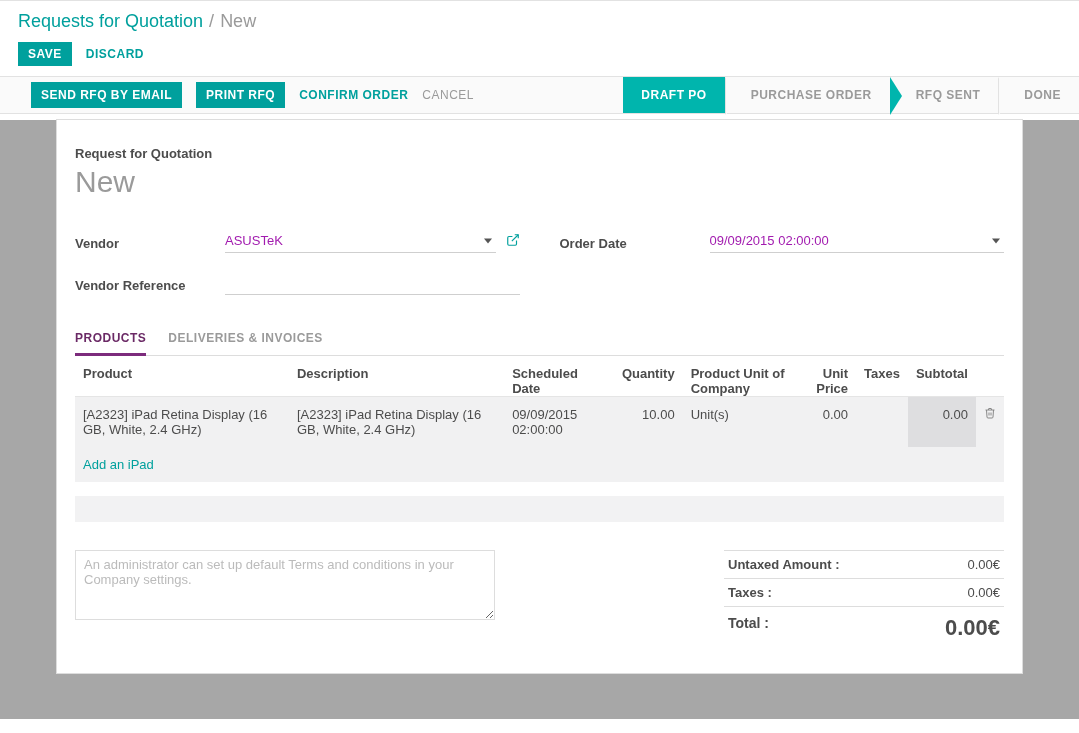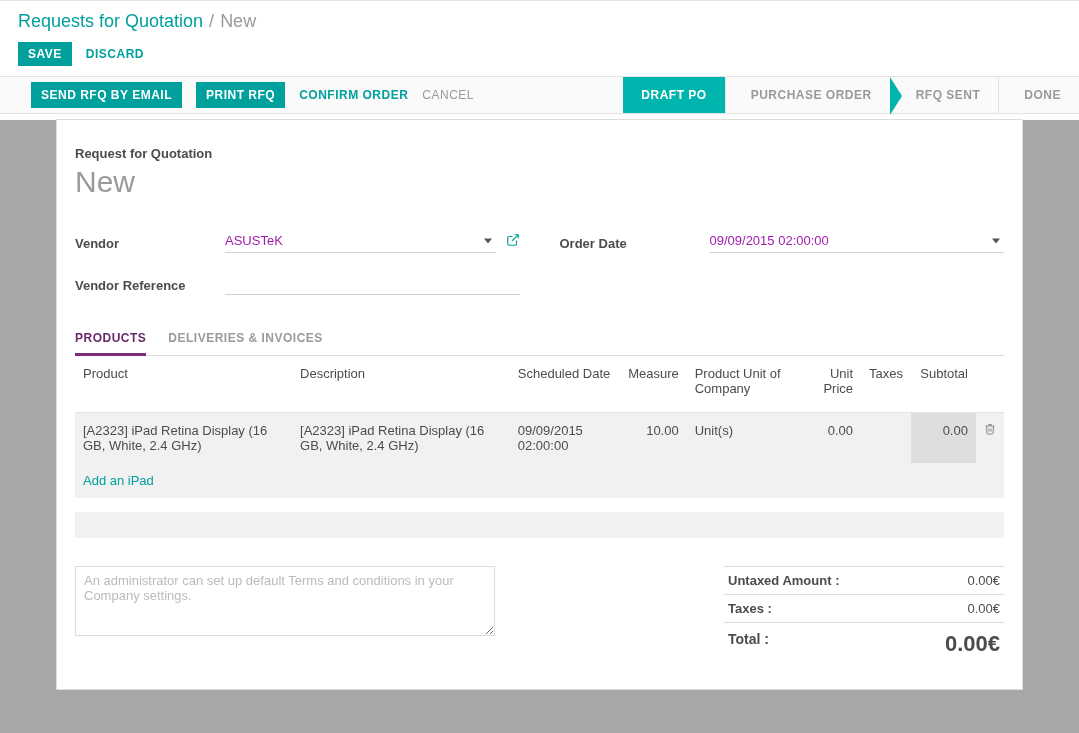--- a/index.html
+++ b/index.html
@@ -147,21 +147,21 @@
     padding:8px 0;
     font-size:12px; letter-spacing:.5px; font-weight:600;
     color:#9a9a9a; cursor:pointer;
     border-bottom:3px solid transparent;
     margin-bottom:-1px;
   }
   .tab.active { color:#6b2a66; border-bottom-color:#7c2b7c; }
 
   table.lines { width:100%; border-collapse:collapse; }
   table.lines th {
-    text-align:left; font-weight:400; padding:10px 8px 16px 8px; font-size:13px;
+    text-align:left; font-weight:700; padding:10px 8px 0 8px; font-size:13px;
     border-bottom:1px solid #e5e5e5; color:#4c4c4c; vertical-align:top;
   }
   table.lines th.num, table.lines td.num { text-align:right; }
   table.lines td {
     padding:10px 8px; font-size:13px; color:#4c4c4c;
     vertical-align:top;
   }
   table.lines tbody tr:nth-child(odd) { background:#f1f1f2; }
   table.lines tbody tr:nth-child(odd) td.num.shade { background:#dedee0; }
   table.lines tbody tr:nth-child(even) td.num.shade { background:#ececee; }
@@ -271,21 +271,21 @@
       <div class="tab active">PRODUCTS</div>
       <div class="tab">DELIVERIES &amp; INVOICES</div>
     </div>
 
     <table class="lines">
       <thead>
         <tr>
           <th style="width:24%">Product</th>
           <th style="width:24%">Description</th>
           <th style="width:12%">Scheduled Date</th>
-          <th class="num" style="width:7%">Measure</th>
+          <th class="num" style="width:7%">Quantity</th>
           <th style="width:13%">Product Unit of Company</th>
           <th class="num" style="width:6%">Unit Price</th>
           <th class="num" style="width:5%">Taxes</th>
           <th class="num" style="width:7%">Subtotal</th>
           <th style="width:2%"></th>
         </tr>
       </thead>
       <tbody id="lines-body">
           <tr>
             <td>[A2323] iPad Retina Display (16 GB, White, 2.4 GHz)</td>

